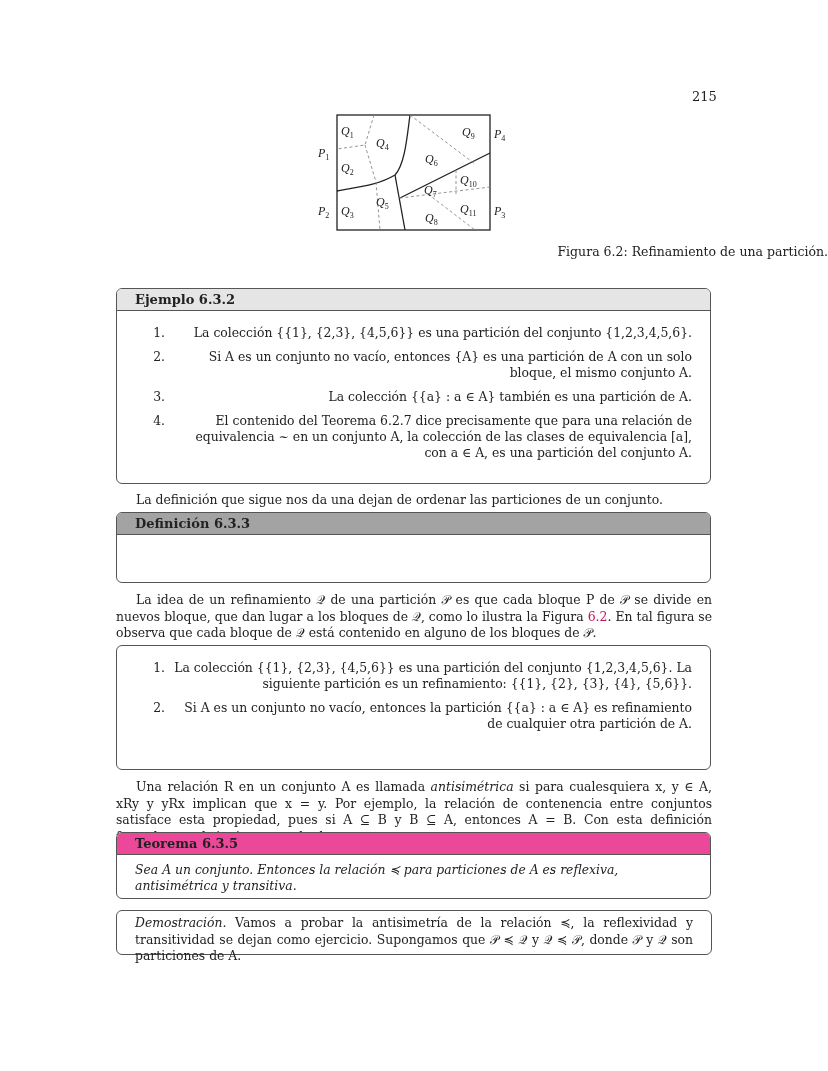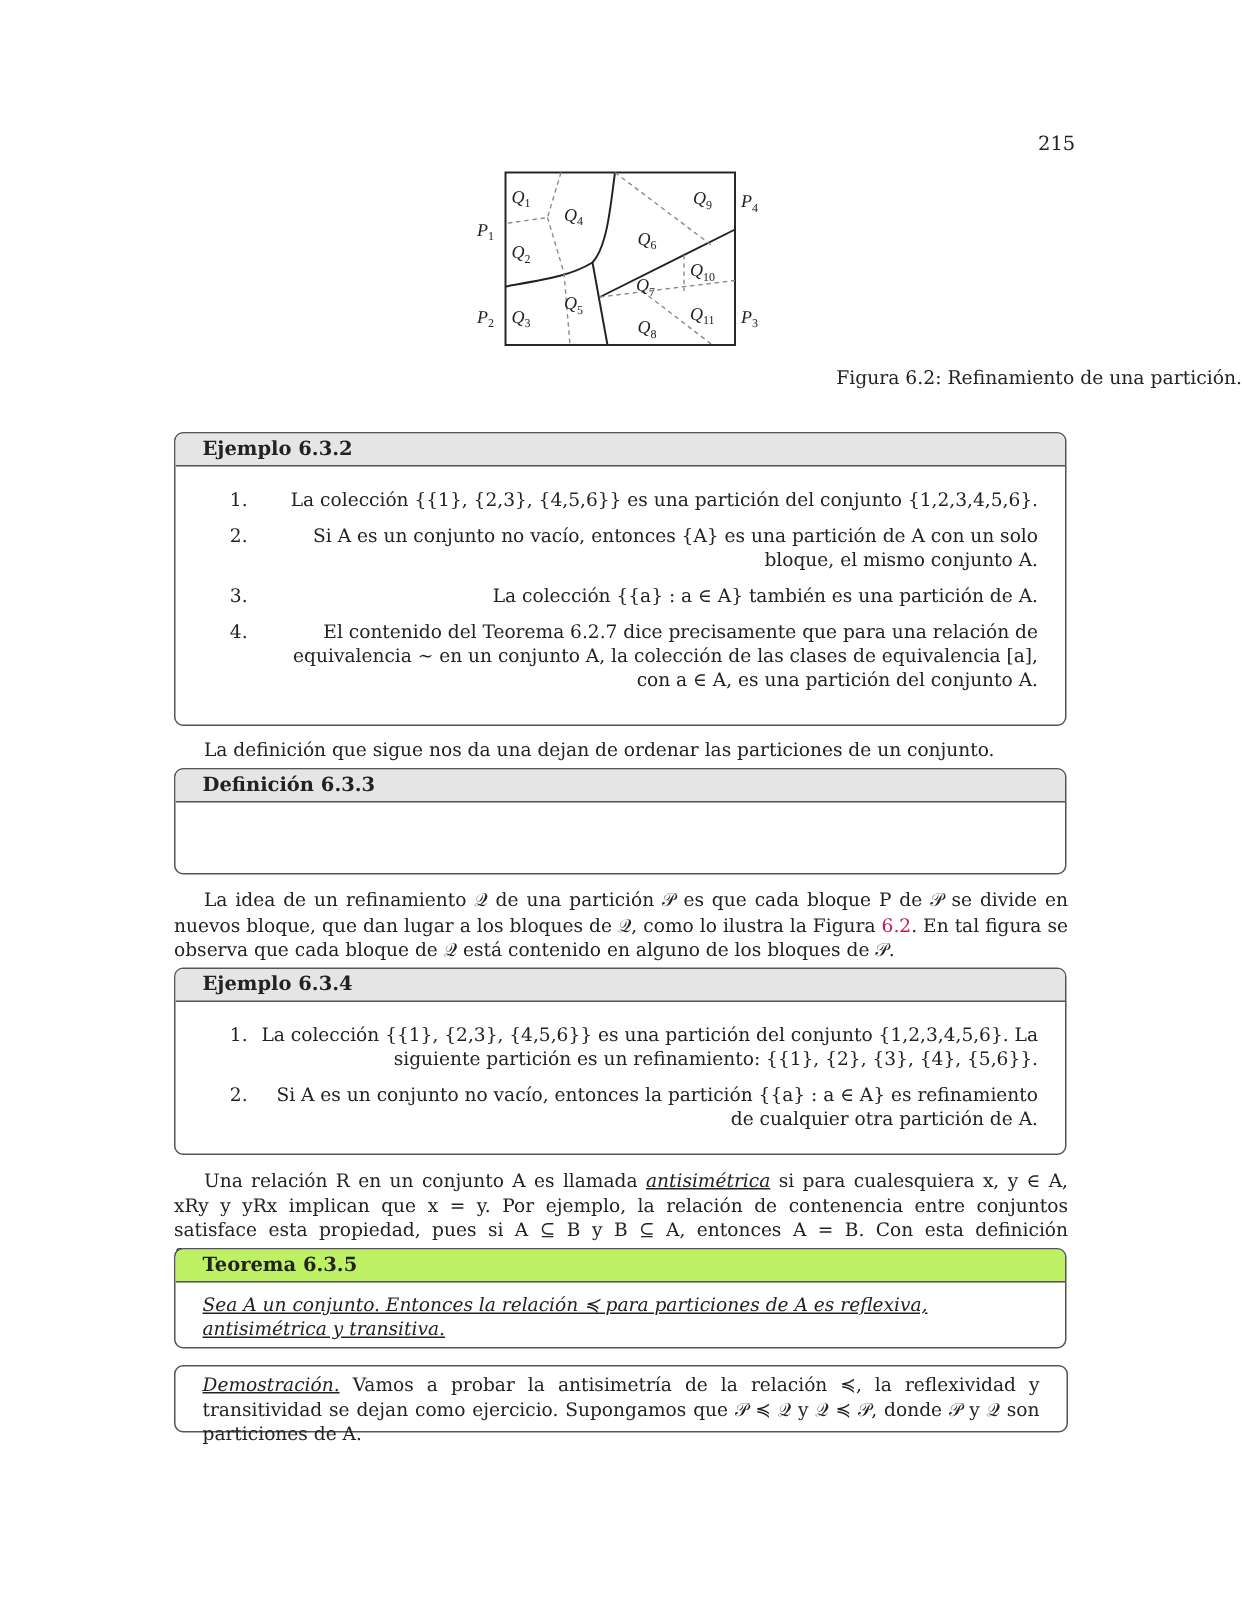--- a/index.html
+++ b/index.html
@@ -10,30 +10,30 @@
   #figure svg { width: 215px; height: 122px; display: block; }
   #figure text { font-family: "Liberation Serif", serif; font-style: italic; font-size: 12px; fill: #222; }
   #figure text .sub { font-style: normal; font-size: 8px; }
   #caption { position: absolute; top: 244px; left: 0; width: 828px; text-align: right; font-size: 12.5px; }
 
   .tbox { position: absolute; left: 116px; width: 595px; border: 1.2px solid #555; border-radius: 6px;
           background: #fff; box-sizing: border-box; overflow: hidden; }
   .tbox .hdr { padding: 2px 18px; font-weight: bold; font-size: 13px; border-bottom: 1px solid #555; height: 17px; line-height: 17px; }
   .tbox .bd { padding: 6px 18px 6px 18px; font-size: 12.4px; line-height: 16px; }
   .hdr.blue { background: #e5e5e5; }
-  .hdr.yellow { background: #e5e5e5; }
-  .hdr.green { background: #bef264; }
+  .hdr.yellow { background: #a3a3a3; }
+  .hdr.green { background: #ec4899; }
 
   ol.items { margin: 8px 0 2px 0; padding-left: 34px; text-align: right; }
   ol.items li { margin-bottom: 8px; padding-left: 2px; }
   ol.items li:last-child { margin-bottom: 0; }
 
   .para { position: absolute; left: 116px; width: 596px; font-size: 12.4px; line-height: 16.5px; text-align: justify; }
   .indent { text-indent: 20px; }
-  i, .it { font-style: italic; text-decoration: underline; }
+  i, .it { font-style: italic; }
   .link { color: #be185d; }
   .proof { position: absolute; left: 116px; width: 596px; border: 1.2px solid #555; border-radius: 6px;
            box-sizing: border-box; padding: 4px 18px; font-size: 12.4px; line-height: 16.5px; text-align: justify; }
 </style>
 </head>
 <body>
 
 <div id="page-number">215</div>
 
 <div id="figure">
@@ -87,21 +87,20 @@
 
 <div class="para indent" style="top:492px;">La definición que sigue nos da una dejan de ordenar las particiones de un conjunto.</div>
 
 <div class="tbox" style="top:512px; height:71px;">
   <div class="hdr yellow">Definición 6.3.3</div>
 </div>
 
 <div class="para indent" style="top:592px;"><span>La idea de un refinamiento 𝒬 de una partición 𝒫 es que cada bloque P de 𝒫 se divide en nuevos bloque, que dan lugar a los bloques de 𝒬, como lo ilustra la Figura </span><span class="link">6.2</span><span>. En tal figura se observa que cada bloque de 𝒬 está contenido en alguno de los bloques de 𝒫.</span></div>
 
 <div class="tbox" style="top:645px; height:125px;">
-  <div class="hdr blue">Ejemplo 6.3.4</div>
   <div class="bd">
     <ol class="items">
       <li>La colección {{1}, {2,3}, {4,5,6}} es una partición del conjunto {1,2,3,4,5,6}. La siguiente partición es un refinamiento: {{1}, {2}, {3}, {4}, {5,6}}.</li>
       <li>Si A es un conjunto no vacío, entonces la partición {{a} : a ∈ A} es refinamiento de cualquier otra partición de A.</li>
     </ol>
   </div>
 </div>
 
 <div class="para indent" style="top:779px;"><span>Una relación R en un conjunto A es llamada </span><i>antisimétrica</i><span> si para cualesquiera x, y ∈ A, xRy y yRx implican que x = y. Por ejemplo, la relación de contenencia entre conjuntos satisface esta propiedad, pues si A ⊆ B y B ⊆ A, entonces A = B. Con esta definición formulamos el siguiente resultado.</span></div>
 

